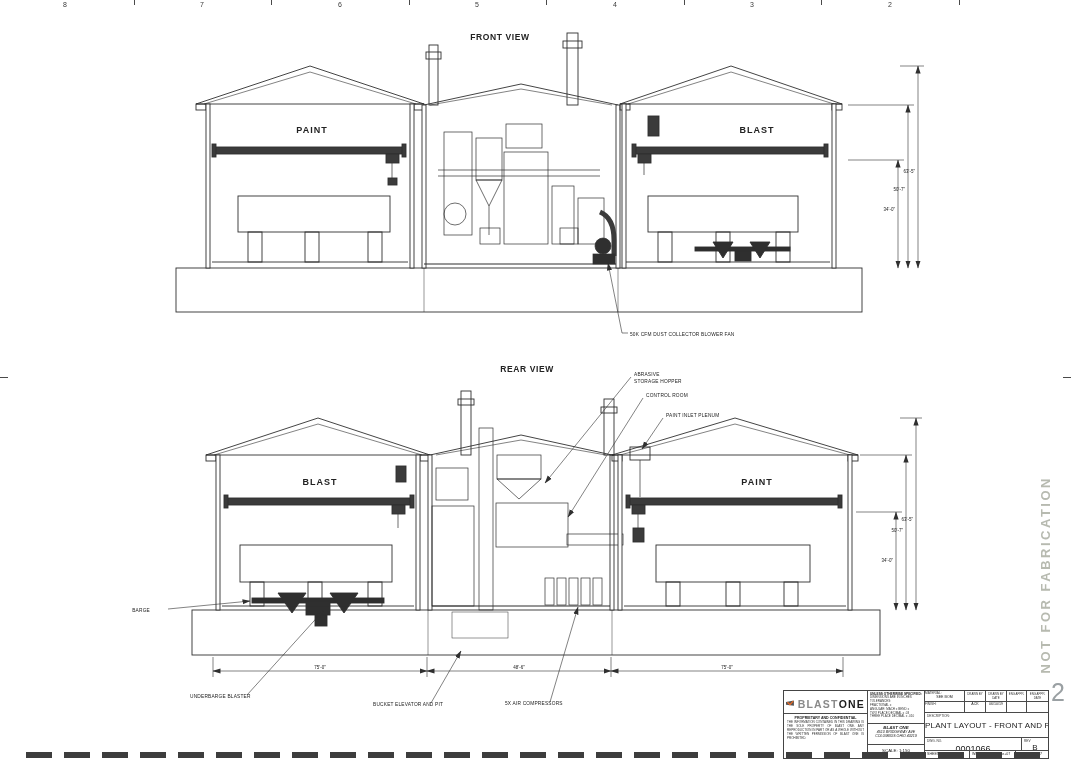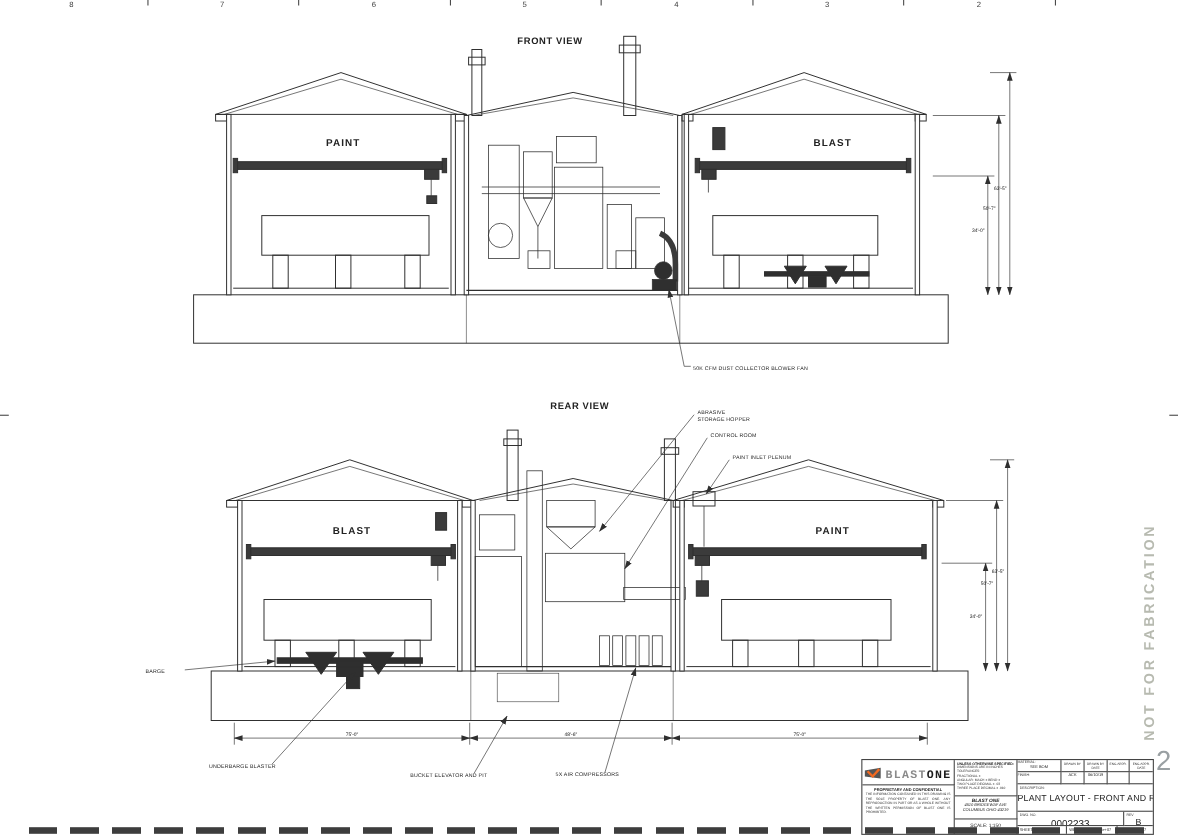--- a/index.html
+++ b/index.html
@@ -38,21 +38,21 @@
   .spec-h{font-size:3.2px;font-weight:bold;display:block;padding:1px 2px 0 2px;}
   .spec-l{font-size:3px;display:block;padding:0 2px;line-height:1.3;color:#333;}
   .comp{font-style:italic;text-align:center;}
   .comp .n{font-size:4.4px;font-weight:bold;display:block;margin-top:1px;}
   .comp .a{font-size:3.6px;display:block;}
   .desc-val{font-size:8px;letter-spacing:.2px;text-align:center;display:block;margin-top:3px;white-space:nowrap;}
   .dwg-val{font-size:9px;text-align:center;display:block;margin-top:1px;}
   .rev-val{font-size:8px;text-align:center;display:block;}
   .scale-val{font-size:4.4px;text-align:center;display:block;margin-top:3px;}
   .bot{font-size:3.6px;white-space:nowrap;padding:1px 2px;display:block;}
-  .logo{display:flex;align-items:flex-end;gap:3px;padding:3px 2px;font-family:Liberation Mono, monospace;}
+  .logo{display:flex;align-items:flex-end;gap:3px;padding:3px 2px;}
   .logo-blast{font-size:10.5px;font-weight:600;letter-spacing:1.2px;color:#8a8a8a;}
   .logo-one{font-size:10.5px;font-weight:800;letter-spacing:1.2px;color:#1c1c1c;}
 </style>
 </head>
 <body>
 
 <div class="sheet">
 
   <div>
     <span class="zone-num" style="left:63px">8</span>
@@ -432,21 +432,21 @@
     <div class="cell" style="left:223px;top:11px;width:20px;height:11px;"></div>
     <div class="cell noR" style="left:243px;top:11px;width:21px;height:11px;"></div>
 
     <div class="cell noR" style="left:141px;top:22px;width:123px;height:25px;">
       <span class="lab" style="padding:1px 0 0 2px;">DESCRIPTION:</span>
       <span class="desc-val">PLANT LAYOUT - FRONT AND REAR</span>
     </div>
 
     <div class="cell" style="left:141px;top:47px;width:97px;height:13px;">
       <span class="lab" style="padding:1px 0 0 2px;">DWG. NO.</span>
-      <span class="dwg-val">0002233</span>
+      <span class="dwg-val">0001066</span>
     </div>
     <div class="cell noR" style="left:238px;top:47px;width:26px;height:13px;">
       <span class="lab" style="padding:1px 0 0 2px;">REV</span>
       <span class="rev-val">B</span>
     </div>
 
     <div class="cell noB" style="left:141px;top:60px;width:45px;height:7px;">
       <span class="bot"><span>SHEET SIZE</span>&nbsp;&nbsp;<b>D</b></span>
     </div>
     <div class="cell noB" style="left:186px;top:60px;width:46px;height:7px;">

